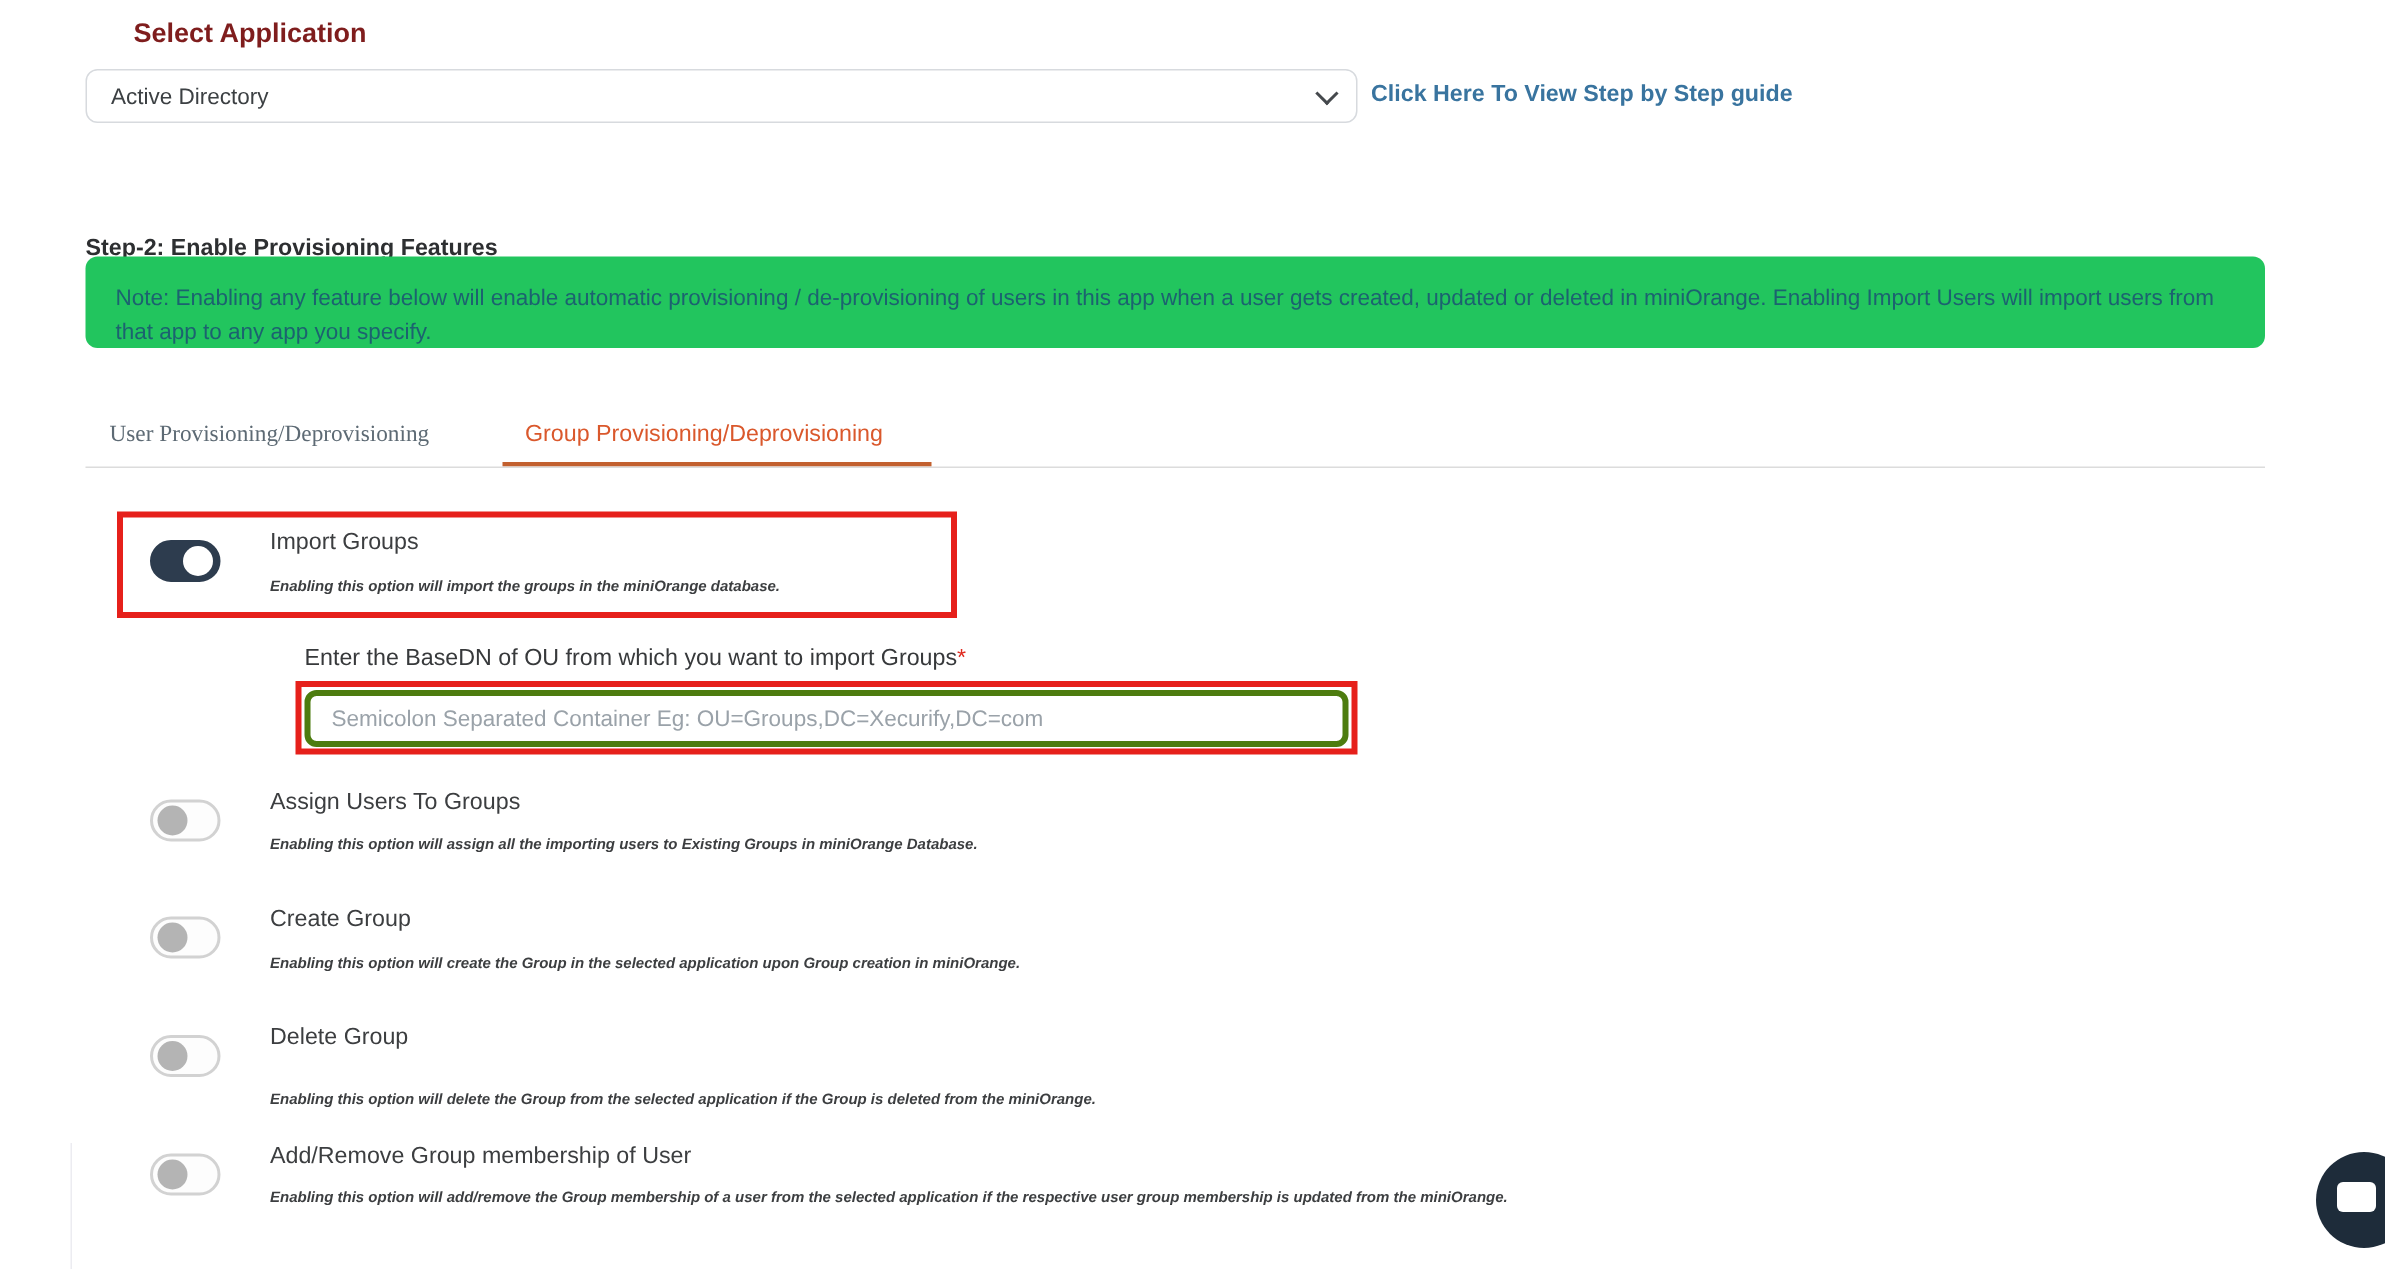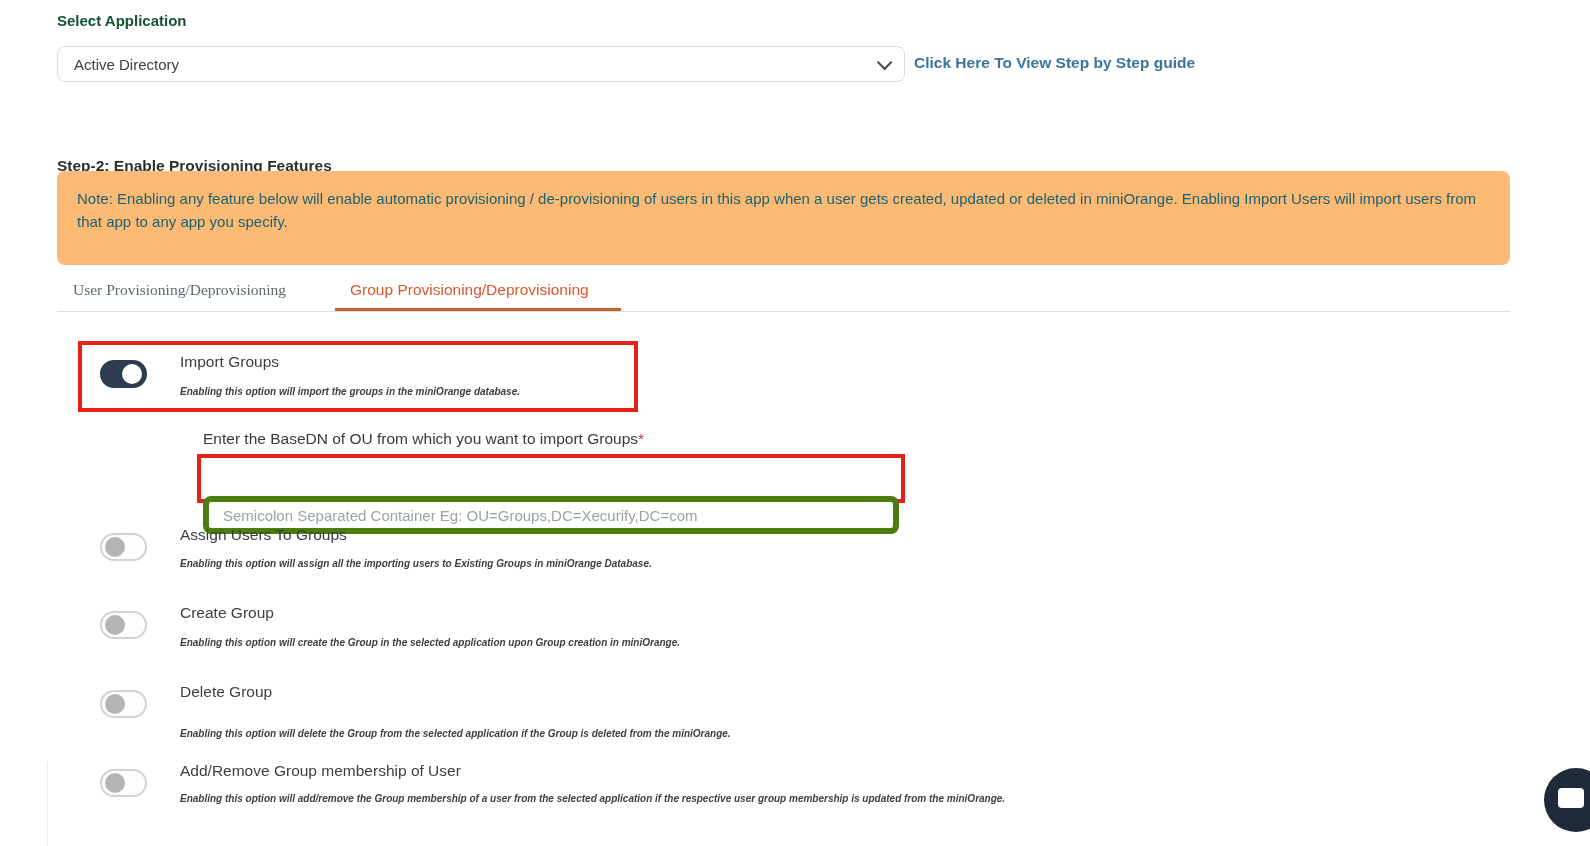--- a/index.html
+++ b/index.html
@@ -6,21 +6,21 @@
   html, body { width: 1590px; height: 846px; overflow: hidden; }
   body {
     position: relative;
     background: #ffffff;
     font-family: "Liberation Sans", sans-serif;
     color: #3a3a3a;
   }
   .abs { position: absolute; }
 
   
-  .field-label { font-size: 15px; font-weight: bold; color: #14532d; }
+  .field-label { font-size: 18px; font-weight: bold; color: #7f1d1d; margin-left: 32px; }
   .select-box {
     left: 57px; top: 46px; width: 848px; height: 36px;
     background: #fff; border: 1px solid #d7dade; border-radius: 8px;
     display: flex; align-items: center; justify-content: space-between;
     padding: 14px 16px; cursor: pointer;
   }
   .select-box .sel-text { font-size: 15px; color: #3c4043; }
   .chevron {
     width: 11px; height: 11px; border-right: 2px solid #45494d; border-bottom: 2px solid #45494d;
     transform: rotate(45deg) translateY(-3px); display: inline-block;
@@ -28,22 +28,22 @@
   .guide-link {
     left: 914px; top: 54px; font-size: 15.5px; font-weight: bold; color: #39749f;
     text-decoration: none; cursor: pointer;
   }
 
   
   .step-heading { left: 57px; top: 140px; font-size: 15.5px; font-weight: bold; color: #2d2f31; margin-top: 17px; }
 
   
   .note-box {
-    left: 57px; top: 171px; width: 1453px; height: 94px;
-    background: #fdba74; border-radius: 8px;
+    left: 57px; top: 171px; width: 1453px; height: 61px;
+    background: #22c55e; border-radius: 8px;
     padding: 16px 20px; font-size: 15px; line-height: 23px; color: #1c6270;
   }
 
   
   .tab { font-size: 15.5px; cursor: pointer; }
   .tab-inactive { color: #5d6a74; font-family: Liberation Serif, serif; }
   .tab-active { color: #da582c; }
   .tab-underline { left: 335px; top: 308px; width: 286px; height: 3px; background: #c2602f; }
   .tabs-divider { left: 57px; top: 311px; width: 1453px; height: 1px; background: #dcdcdc; }
 
@@ -66,23 +66,23 @@
   .feat-desc { font-size: 10px; font-style: italic; color: #3c3e40; font-weight: bold; }
 
   
   .red-rect { border: 4px solid #e6201b; background: transparent; pointer-events: none; }
 
   
   .basedn-label { left: 203px; top: 430px; font-size: 15.5px; color: #37393b; }
   .required { color: #e02b20; }
   .basedn-input {
     left: 203px; top: 460px; width: 696px; height: 38px;
-    border: 6px solid #4d7c0f; border-radius: 8px; background: #fff;
+    border: 4px solid #4d7c0f; border-radius: 8px; background: #fff;
     font-size: 15px; color: #8b5cf6; padding: 0 14px;
-    font-family: "Liberation Sans", sans-serif; outline: none; margin-top: 36px;
+    font-family: "Liberation Sans", sans-serif; outline: none;
   }
   .basedn-input::placeholder { color: #9aa2a9; opacity: 1; }
 
   
   .chat-bubble {
     left: 1544px; top: 768px; width: 64px; height: 64px; border-radius: 50%;
     background: #1e2c3a; cursor: pointer;
   }
   .chat-glyph {
     position: absolute; left: 14px; top: 20px; width: 26px; height: 20px;

